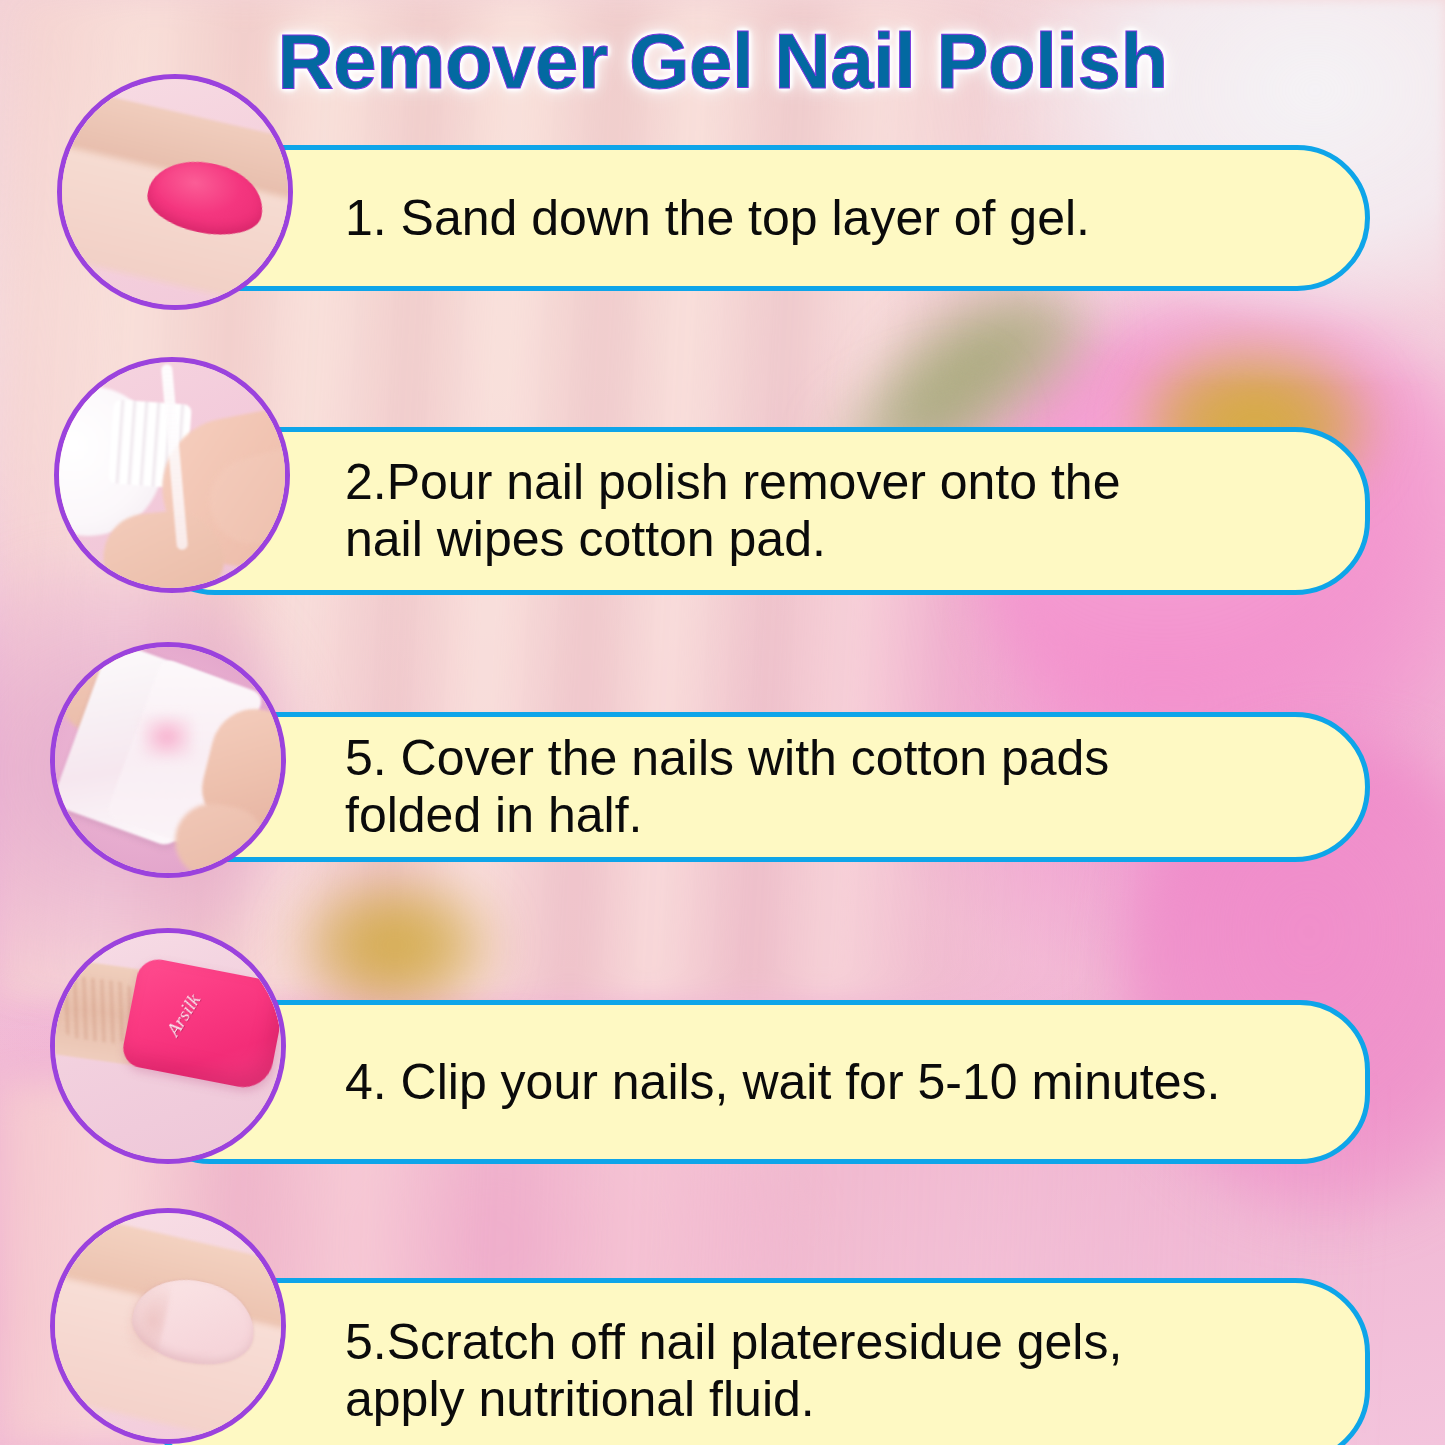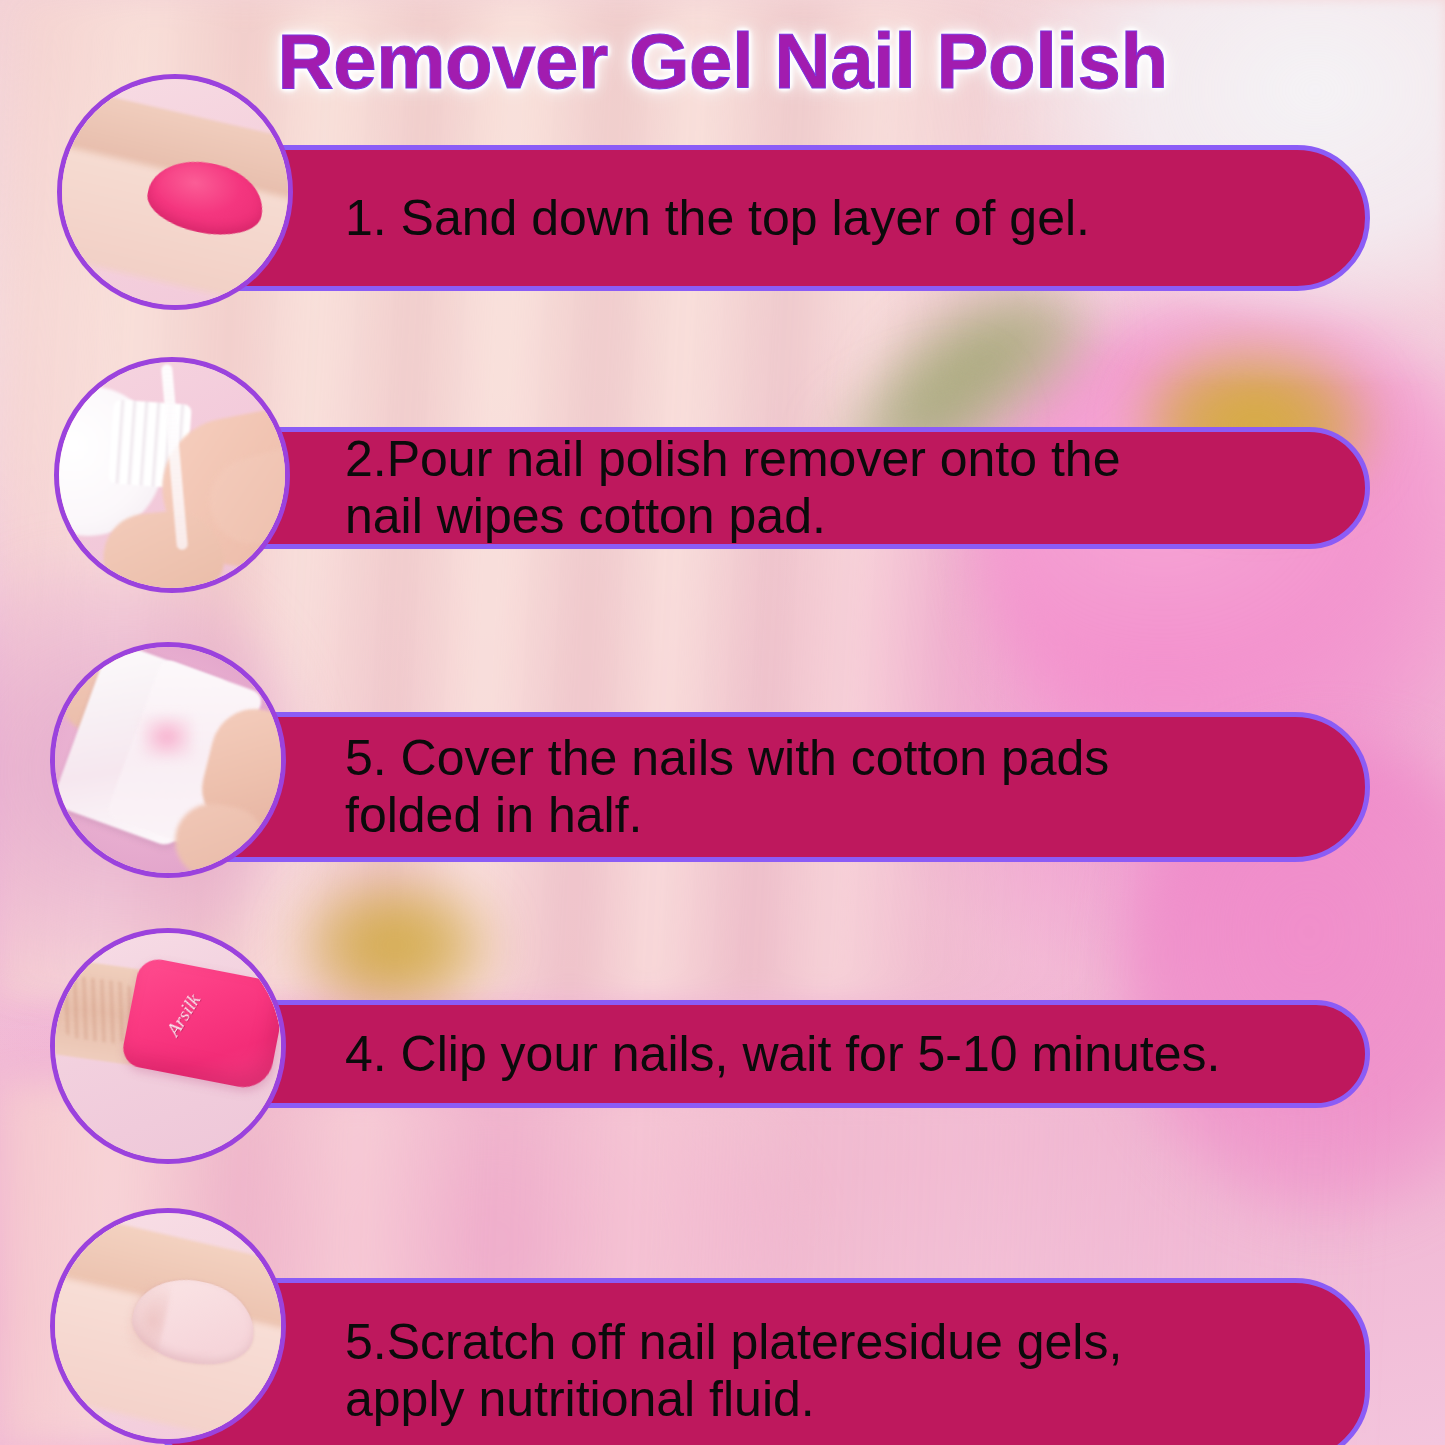--- a/index.html
+++ b/index.html
@@ -104,53 +104,53 @@
   
   .title {
     position: absolute;
     left: 0; top: 16px;
     width: 1445px;
     text-align: center;
     font-family: "Liberation Sans", sans-serif;
     font-weight: bold;
     font-size: 78px;
     letter-spacing: -0.5px;
-    color: #a21caf;
+    color: #0369a1;
     -webkit-text-stroke: 1px #7b33e0;
     text-shadow:
       0 0 3px #ffffff, 0 0 6px #ffffff, 0 0 9px #ffffff,
       2px 0 4px #ffffff, -2px 0 4px #ffffff,
       0 2px 4px #ffffff, 0 -2px 4px #ffffff,
       0 0 16px rgba(255,255,255,0.95),
       0 0 24px rgba(255,255,255,0.7);
     white-space: nowrap;
   }
 
   
   .pill {
     position: absolute;
-    background: #be185d;
-    border: 5px solid #8b5cf6;
+    background: #fef9c3;
+    border: 5px solid #0ea5e9;
     box-sizing: border-box;
     display: flex;
     align-items: center;
   }
   .pill-text {
     font-family: "Liberation Sans", sans-serif;
     font-weight: normal;
     color: #0b0b0b;
     line-height: 1.14;
     white-space: pre-line;
   }
 
   
   #pill-1 { left: 140px; top: 145px;  width: 1230px; height: 146px; border-radius: 73px;  }
-  #pill-2 { left: 140px; top: 427px;  width: 1230px; height: 122px; border-radius: 75px;  }
+  #pill-2 { left: 140px; top: 427px;  width: 1230px; height: 168px; border-radius: 75px;  }
   #pill-3 { left: 140px; top: 712px;  width: 1230px; height: 150px; border-radius: 75px;  }
-  #pill-4 { left: 140px; top: 1000px; width: 1230px; height: 108px; border-radius: 70px;  }
+  #pill-4 { left: 140px; top: 1000px; width: 1230px; height: 164px; border-radius: 70px;  }
   #pill-5 { left: 140px; top: 1278px; width: 1230px; height: 186px; border-radius: 75px;  }
 
   #pill-1 .pill-text { padding-left: 200px; font-size: 50px; }
   #pill-2 .pill-text { padding-left: 200px; font-size: 50px; }
   #pill-3 .pill-text { padding-left: 200px; font-size: 50px; }
   #pill-4 .pill-text { padding-left: 200px; font-size: 50px; }
   #pill-5 .pill-text { padding-left: 200px; font-size: 50px; }
 
   
   .circle {

